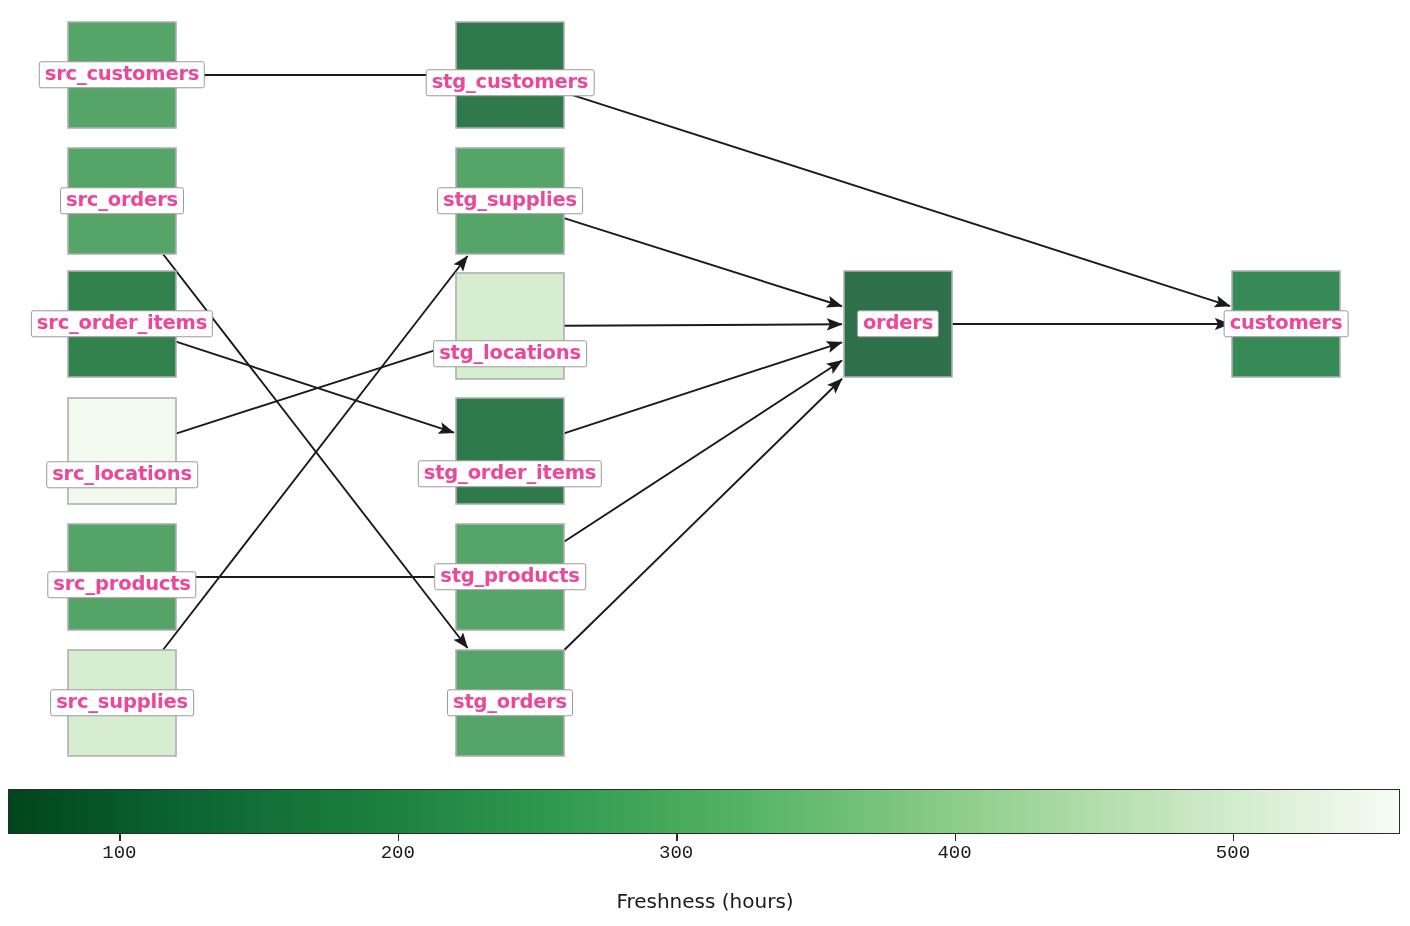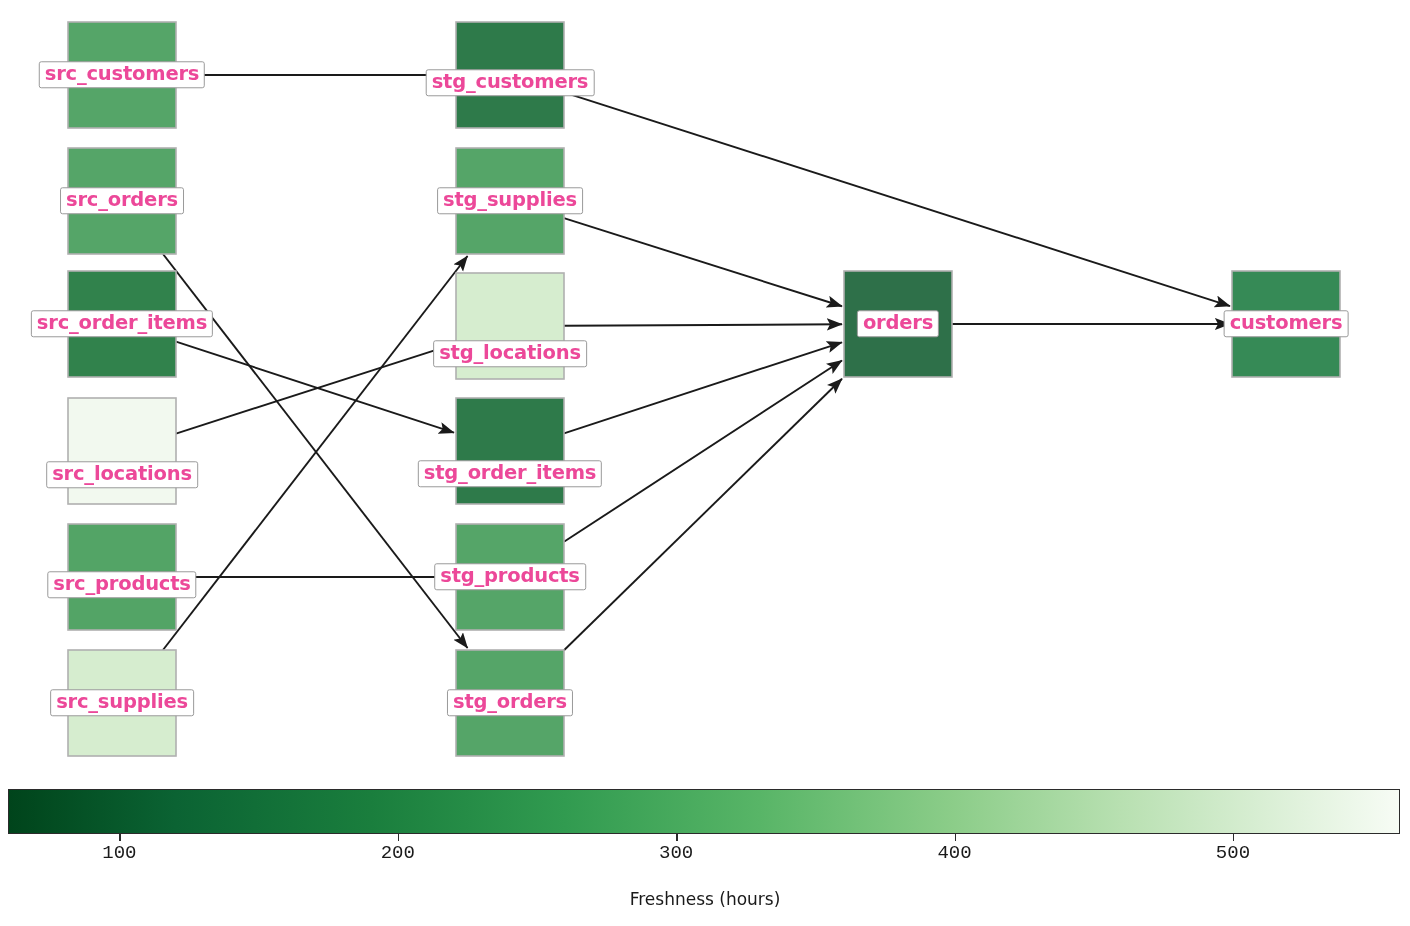--- a/index.html
+++ b/index.html
@@ -82,21 +82,21 @@
     color: #1a1a1a;
     white-space: nowrap;
   }
   #cb-axis-label {
     position: absolute;
     left: 0;
     top: 889px;
     width: 1410px;
     text-align: center;
     font-family: "DejaVu Sans", sans-serif;
-    font-size: 17px;
+    font-size: 20px;
     color: #1a1a1a;
   }
 </style>
 </head>
 <body>
 
 <div id="stage">
 
   <svg id="graph-svg" viewBox="0 0 1410 926" preserveAspectRatio="none">
     <defs>

